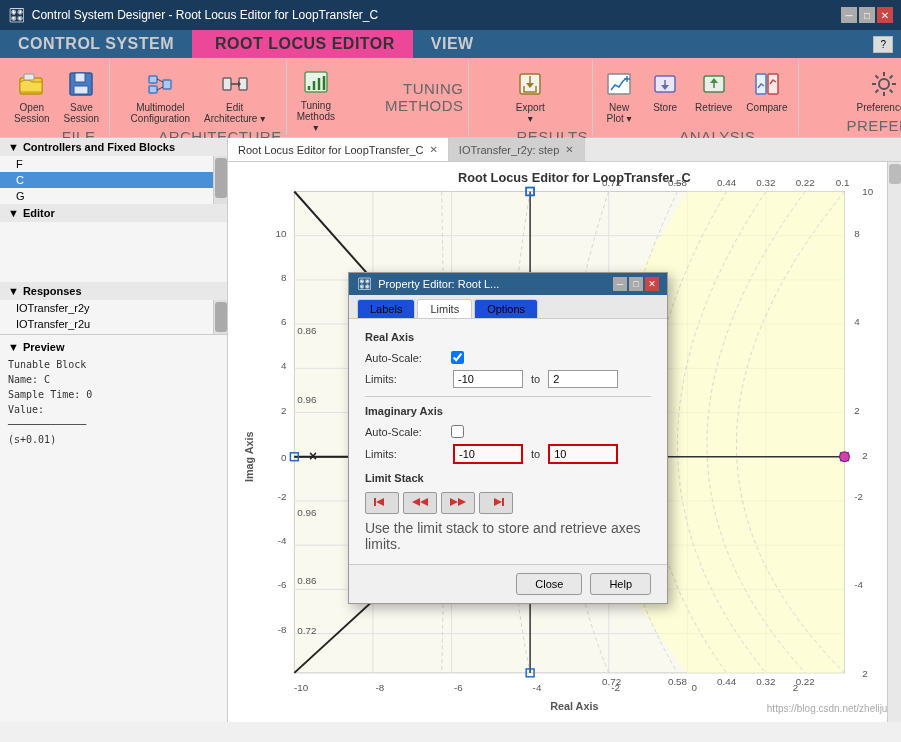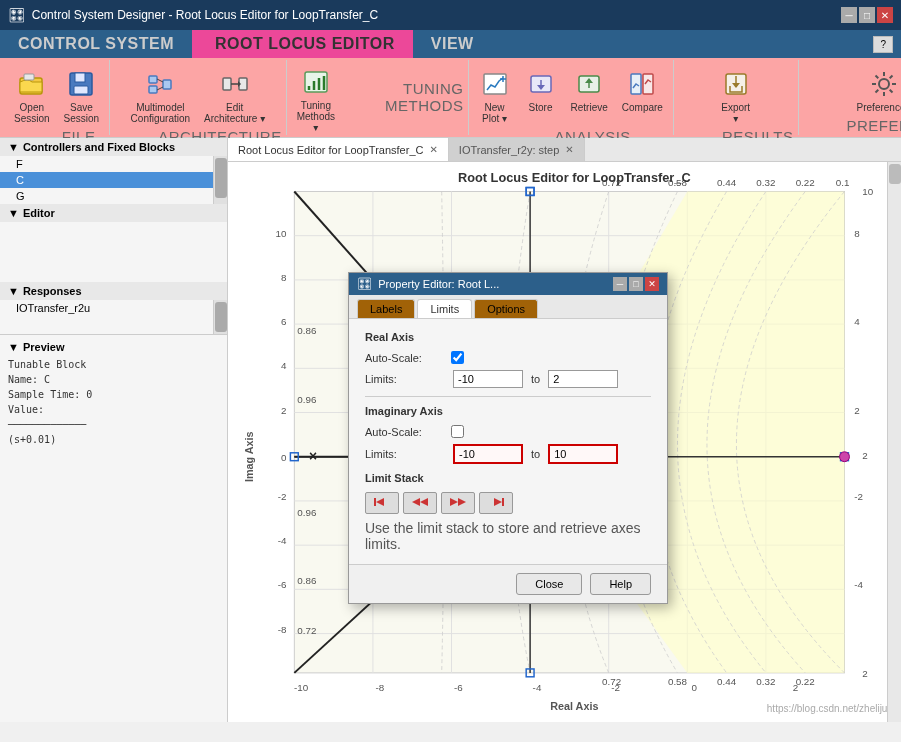--- a/index.html
+++ b/index.html
@@ -207,21 +207,21 @@
       display: flex;
       background: #e8e8e8;
       border-bottom: 1px solid #ccc;
       padding: 4px 8px 0;
       gap: 2px;
     }
     .modal-tab {
       padding: 3px 12px;
       font-size: 11px;
       cursor: pointer;
-      background: #a16207;
+      background: #1d4ed8;
       border: 1px solid #ccc;
       border-bottom: none;
       border-radius: 3px 3px 0 0;
     }
     .modal-tab.active {
       background: white;
       color: #333;
     }
     .modal-body {
       padding: 12px 16px;
@@ -448,20 +448,37 @@
       </div>
     </div>
     <div class="group-label-row">TUNING METHODS</div>
   </div>
 
   <div style="display:flex; flex-direction:column; align-items:center; border-right:1px solid #ccc; padding:0 4px;">
     <div style="display:flex; gap:2px; flex:1; align-items:flex-start; padding-top:4px;">
       <div class="toolbar-item">
         <div class="toolbar-icon">
           <svg width="28" height="28" viewBox="0 0 28 28">
+              <rect x="4" y="4" width="20" height="20" rx="2" fill="#f5f0e8" stroke="#9a7a2a" stroke-width="1.5"></rect>
+              <polyline points="8,16 8,22 20,22 20,16" fill="none" stroke="#9a7a2a" stroke-width="1.5"></polyline>
+              <line x1="14" y1="6" x2="14" y2="17" stroke="#9a7a2a" stroke-width="1.5"></line>
+              <polygon points="10,13 14,18 18,13" fill="#9a7a2a"></polygon>
+            </svg>
+        </div>
+        <div class="toolbar-label">Export<br>▾</div>
+      </div>
+    </div>
+    <div class="group-label-row">RESULTS</div>
+  </div>
+
+  <div style="display:flex; flex-direction:column; align-items:center; border-right:1px solid #ccc; padding:0 4px;">
+    <div style="display:flex; gap:2px; flex:1; align-items:flex-start; padding-top:4px;">
+      <div class="toolbar-item">
+        <div class="toolbar-icon">
+          <svg width="28" height="28" viewBox="0 0 28 28">
               <rect x="3" y="4" width="22" height="20" rx="1" fill="white" stroke="#888" stroke-width="1.5"></rect>
               <polyline points="6,20 10,15 14,17 18,11 22,8" fill="none" stroke="#2a7abf" stroke-width="1.5"></polyline>
               <line x1="22" y1="6" x2="22" y2="12" stroke="#2a7abf" stroke-width="1.5"></line>
               <line x1="19" y1="9" x2="25" y2="9" stroke="#2a7abf" stroke-width="1.5"></line>
             </svg>
         </div>
         <div class="toolbar-label">New<br>Plot ▾</div>
       </div>
       <div class="toolbar-item">
         <div class="toolbar-icon">
@@ -489,37 +506,20 @@
               <rect x="3" y="4" width="10" height="20" rx="1" fill="#e8f0f8" stroke="#4a7abf" stroke-width="1.5"></rect>
               <rect x="15" y="4" width="10" height="20" rx="1" fill="#f8e8e8" stroke="#bf4a4a" stroke-width="1.5"></rect>
               <polyline points="5,18 8,14 11,16" fill="none" stroke="#4a7abf" stroke-width="1.5"></polyline>
               <polyline points="17,14 20,10 23,12" fill="none" stroke="#bf4a4a" stroke-width="1.5"></polyline>
             </svg>
         </div>
         <div class="toolbar-label">Compare</div>
       </div>
     </div>
     <div class="group-label-row">ANALYSIS</div>
-  </div>
-
-  <div style="display:flex; flex-direction:column; align-items:center; border-right:1px solid #ccc; padding:0 4px;">
-    <div style="display:flex; gap:2px; flex:1; align-items:flex-start; padding-top:4px;">
-      <div class="toolbar-item">
-        <div class="toolbar-icon">
-          <svg width="28" height="28" viewBox="0 0 28 28">
-              <rect x="4" y="4" width="20" height="20" rx="2" fill="#f5f0e8" stroke="#9a7a2a" stroke-width="1.5"></rect>
-              <polyline points="8,16 8,22 20,22 20,16" fill="none" stroke="#9a7a2a" stroke-width="1.5"></polyline>
-              <line x1="14" y1="6" x2="14" y2="17" stroke="#9a7a2a" stroke-width="1.5"></line>
-              <polygon points="10,13 14,18 18,13" fill="#9a7a2a"></polygon>
-            </svg>
-        </div>
-        <div class="toolbar-label">Export<br>▾</div>
-      </div>
-    </div>
-    <div class="group-label-row">RESULTS</div>
   </div>
 
   <div style="display:flex; flex-direction:column; align-items:center; padding:0 4px;">
     <div style="display:flex; gap:2px; flex:1; align-items:flex-start; padding-top:4px;">
       <div class="toolbar-item">
         <div class="toolbar-icon">
           <svg width="32" height="32" viewBox="0 0 32 32">
             <circle cx="16" cy="16" r="5" fill="none" stroke="#555" stroke-width="2"></circle>
             <g stroke="#555" stroke-width="2">
               <line x1="16" y1="4" x2="16" y2="8"></line>
@@ -570,20 +570,23 @@
       <span>Editor</span>
     </div>
     <div style="height:60px;"></div>
 
     <div class="sidebar-section-title">
       <span>▼</span>
       <span>Responses</span>
     </div>
     <div style="position:relative; display:flex;">
       <div style="flex:1;">
+        <div class="sidebar-list-item">
+          <span>IOTransfer_r2y</span>
+        </div>
         <div class="sidebar-list-item">
           <span>IOTransfer_r2u</span>
         </div>
       </div>
       <div style="width:14px; background:#e0e0e0; border-left:1px solid #ccc;">
         <div style="width:12px; height:30px; background:#aaa; margin:2px 1px; border-radius:3px;"></div>
       </div>
     </div>
 
     <div class="preview-section">

